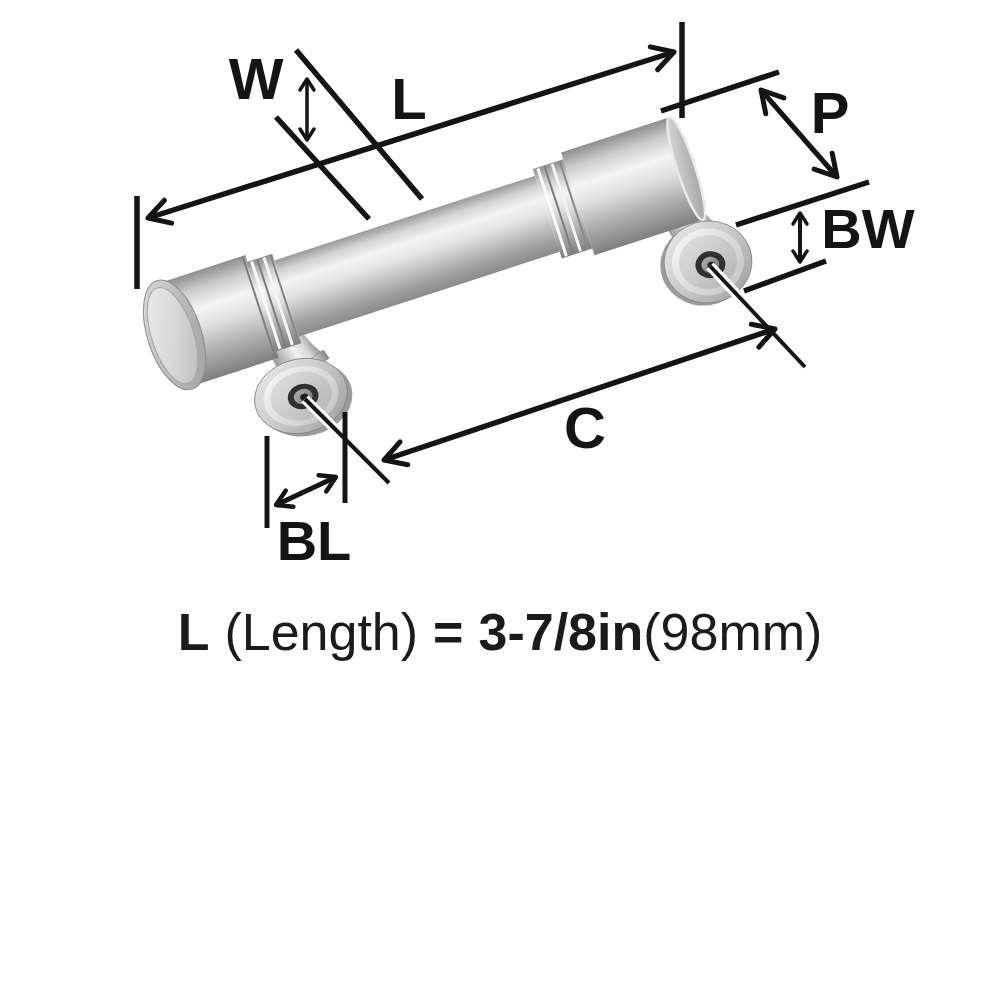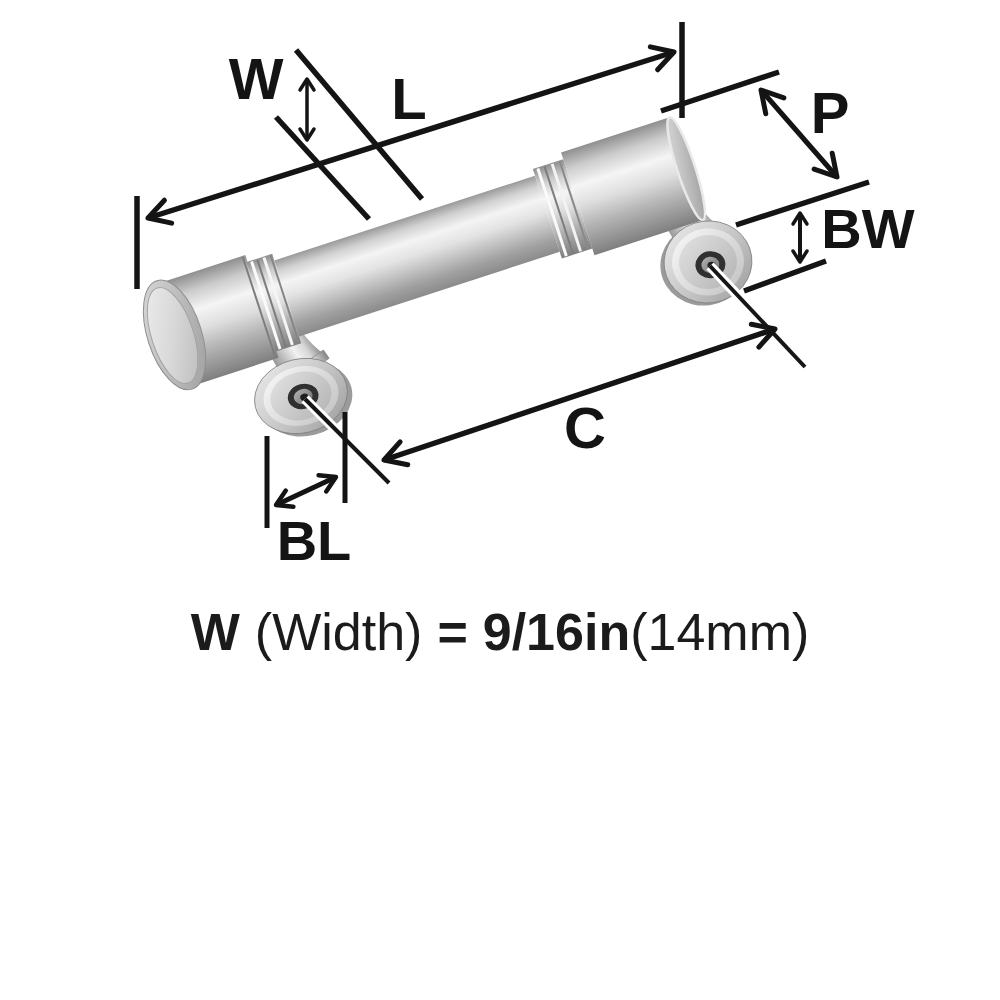--- a/index.html
+++ b/index.html
@@ -169,16 +169,16 @@
 
     <text class="dim-label" x="256" y="99" font-size="58" text-anchor="middle">W</text>
     <text class="dim-label" x="409" y="119" font-size="58" text-anchor="middle">L</text>
     <text class="dim-label" x="830" y="133" font-size="58" text-anchor="middle">P</text>
     <text class="dim-label" x="868" y="248" font-size="56" text-anchor="middle">BW</text>
     <text class="dim-label" x="585" y="448" font-size="58" text-anchor="middle">C</text>
     <text class="dim-label" x="314" y="560" font-size="56" text-anchor="middle">BL</text>
   </svg>
 
   <div class="specs">
-    <div class="spec-line"><span class="b sp">W</span><span class="sp">(Width)</span><span class="b sp">=</span><span class="b">9/16in</span><span>(14mm)</span></div>
+    <div class="spec-line"><span class="b sp">L</span><span class="sp">(Length)</span><span class="b sp">=</span><span class="b">3-7/8in</span><span>(98mm)</span></div>
   </div>
 
 </div>
 
 </body></html>

